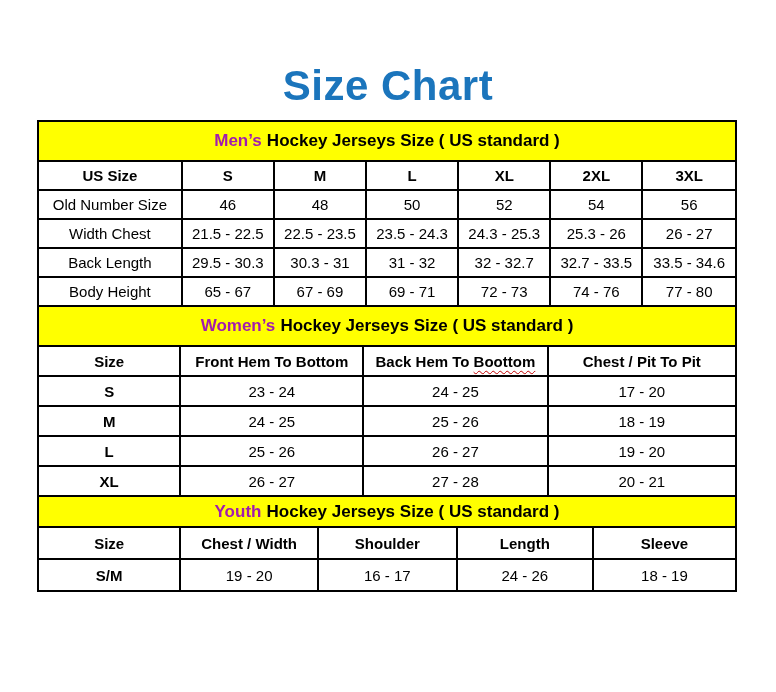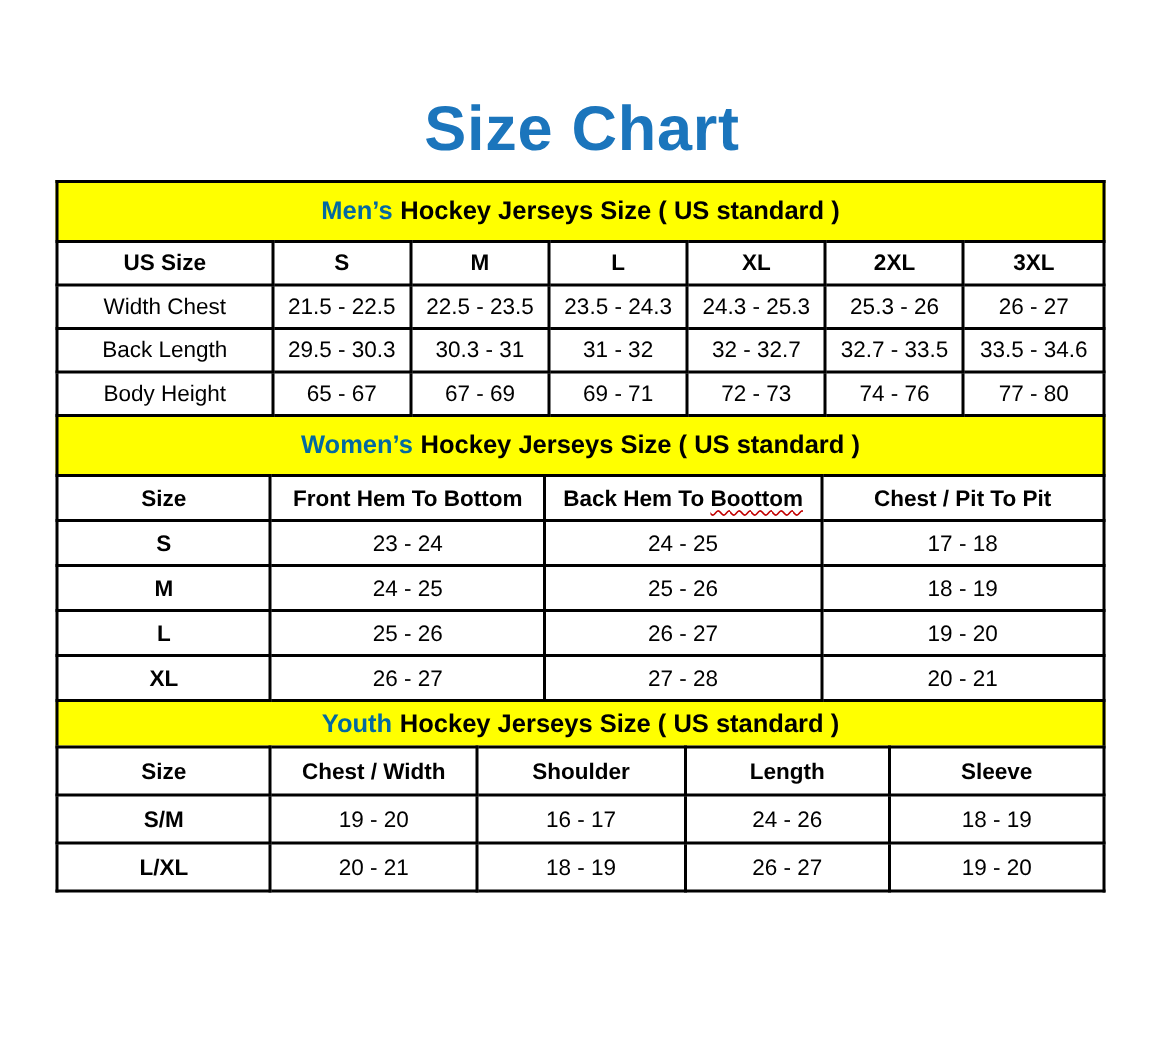--- a/index.html
+++ b/index.html
@@ -42,21 +42,21 @@
     justify-content: center;
     background: #FFFF00;
     border: 2px solid #000000;
     border-bottom: 0;
     font-size: 17px;
     font-weight: 700;
     color: #000000;
   }
   .section:not(:first-child) .band { border-top: 0; }
   .band .hl {
-    color: #0369a1;
+    color: #a21caf;
     margin-right: 0.3em;
   }
   table {
     width: 100%;
     border-collapse: collapse;
     table-layout: fixed;
   }
   th, td {
     border: 2px solid #000000;
     text-align: center;
@@ -105,20 +105,29 @@
               <th>US Size</th>
               <th>S</th>
               <th>M</th>
               <th>L</th>
               <th>XL</th>
               <th>2XL</th>
               <th>3XL</th>
             </tr>
           </thead>
           <tbody>
+            <tr>
+              <td>Old Number Size</td>
+              <td>46</td>
+              <td>48</td>
+              <td>50</td>
+              <td>52</td>
+              <td>54</td>
+              <td>56</td>
+            </tr>
             <tr>
               <td>Width Chest</td>
               <td>21.5 - 22.5</td>
               <td>22.5 - 23.5</td>
               <td>23.5 - 24.3</td>
               <td>24.3 - 25.3</td>
               <td>25.3 - 26</td>
               <td>26 - 27</td>
             </tr>
             <tr>
@@ -160,21 +169,21 @@
               <th>Front Hem To Bottom</th>
               <th><span>Back Hem To </span><span class="misspell">Boottom</span></th>
               <th>Chest / Pit To Pit</th>
             </tr>
           </thead>
           <tbody class="bold-labels">
             <tr>
               <td>S</td>
               <td>23 - 24</td>
               <td>24 - 25</td>
-              <td>17 - 18</td>
+              <td>17 - 20</td>
             </tr>
             <tr>
               <td>M</td>
               <td>24 - 25</td>
               <td>25 - 26</td>
               <td>18 - 19</td>
             </tr>
             <tr>
               <td>L</td>
               <td>25 - 26</td>
@@ -213,24 +222,17 @@
             </tr>
           </thead>
           <tbody class="bold-labels">
             <tr>
               <td>S/M</td>
               <td>19 - 20</td>
               <td>16 - 17</td>
               <td>24 - 26</td>
               <td>18 - 19</td>
             </tr>
-            <tr>
-              <td>L/XL</td>
-              <td>20 - 21</td>
-              <td>18 - 19</td>
-              <td>26 - 27</td>
-              <td>19 - 20</td>
-            </tr>
           </tbody>
         </table>
       </div>
     </div>
 </div>
 
 </body></html>

